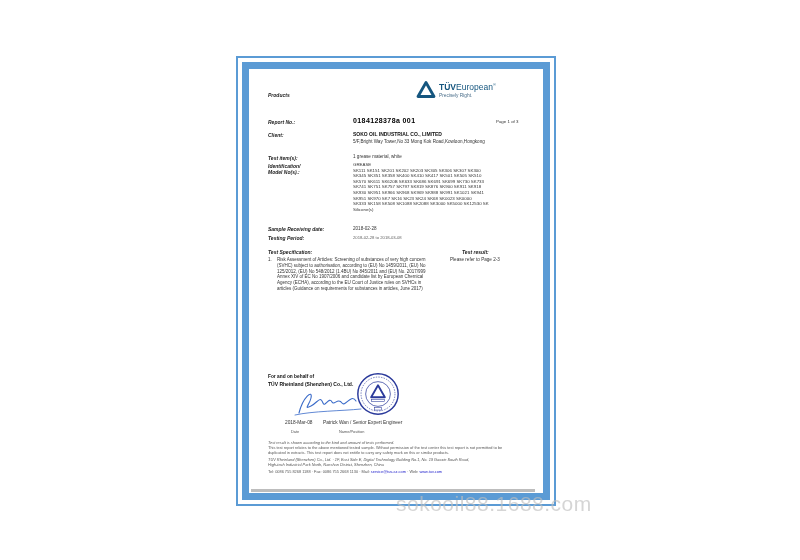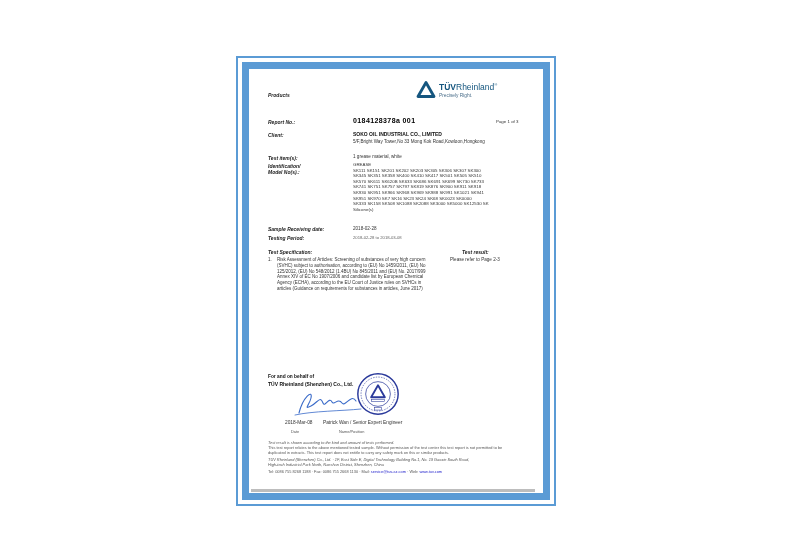--- a/index.html
+++ b/index.html
@@ -48,21 +48,21 @@
         <div class="abs lbl" style="left:19px;top:23px;">Products</div>
 
         <div class="abs logo" style="left:167px;top:11px;">
           <span>
             <svg width="20" height="19" viewBox="0 0 24 22">
               <path d="M12 2.6 L21.6 19.4 L2.4 19.4 Z" fill="none" stroke="#15567f" stroke-width="3.4" stroke-linejoin="round"></path>
               <path d="M12 8.5 L15.8 15.2 L8.2 15.2 Z" fill="#ffffff" stroke="none"></path>
             </svg>
           </span>
           <span class="logo-texts">
-            <span class="logo-line1"><span class="b">TÜV</span><span>Rheinland</span><sup>®</sup></span>
+            <span class="logo-line1"><span class="b">TÜV</span><span>European</span><sup>®</sup></span>
             <span class="logo-tag">Precisely Right.</span>
           </span>
         </div>
 
         <div class="abs lbl" style="left:19px;top:50px;">Report No.:</div>
         <div class="abs reportno" style="left:104px;top:48px;">0184128378a 001</div>
         <div class="abs val" style="left:247px;top:50px;font-size:4.4px;">Page 1 of 3</div>
 
         <div class="abs lbl" style="left:19px;top:63px;">Client:</div>
         <div class="abs val-b" style="left:104px;top:62px;">SOKO OIL INDUSTRIAL CO., LIMITED</div>
@@ -144,14 +144,15 @@
           <div class="tiny" style="margin-top:1.5px;">
             <span>Tel: 0086 755 8268 1188 · Fax: 0086 755 2668 1130 · Mail: </span><span class="link">service@tuv-sz.com</span><span> · Web: </span><span class="link">www.tuv.com</span>
           </div>
         </div>
 
         <div class="page-shadow"></div>
       </div>
     </div>
   </div>
 
+  <div class="wm2">sokooil88.1688.com</div>
 
 </div>
 
 </body></html>

